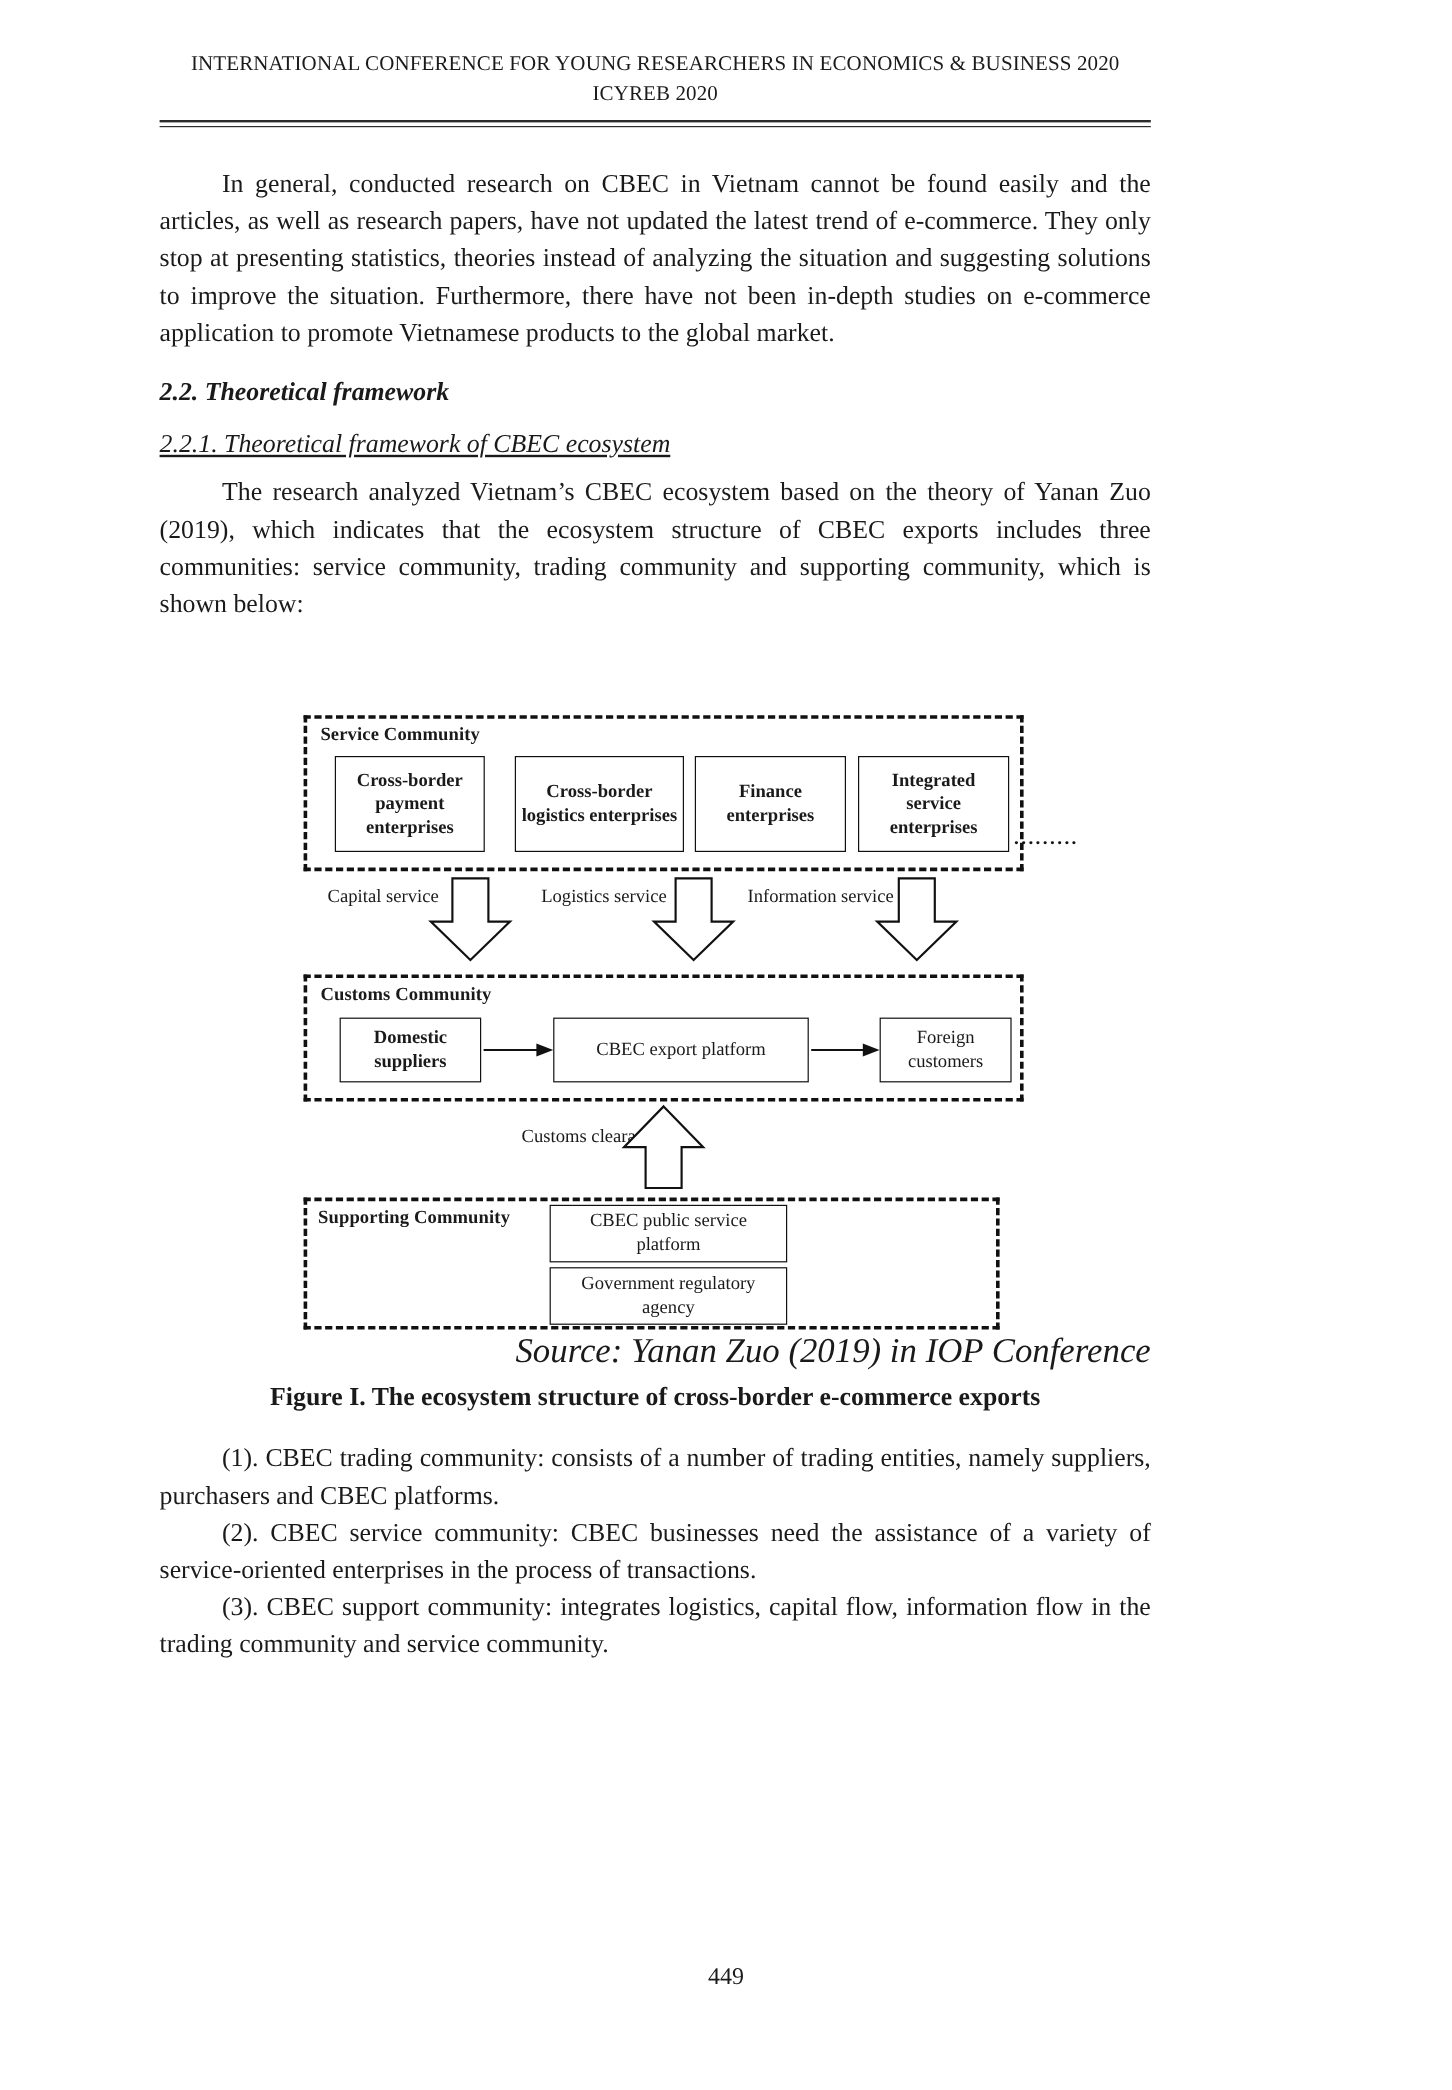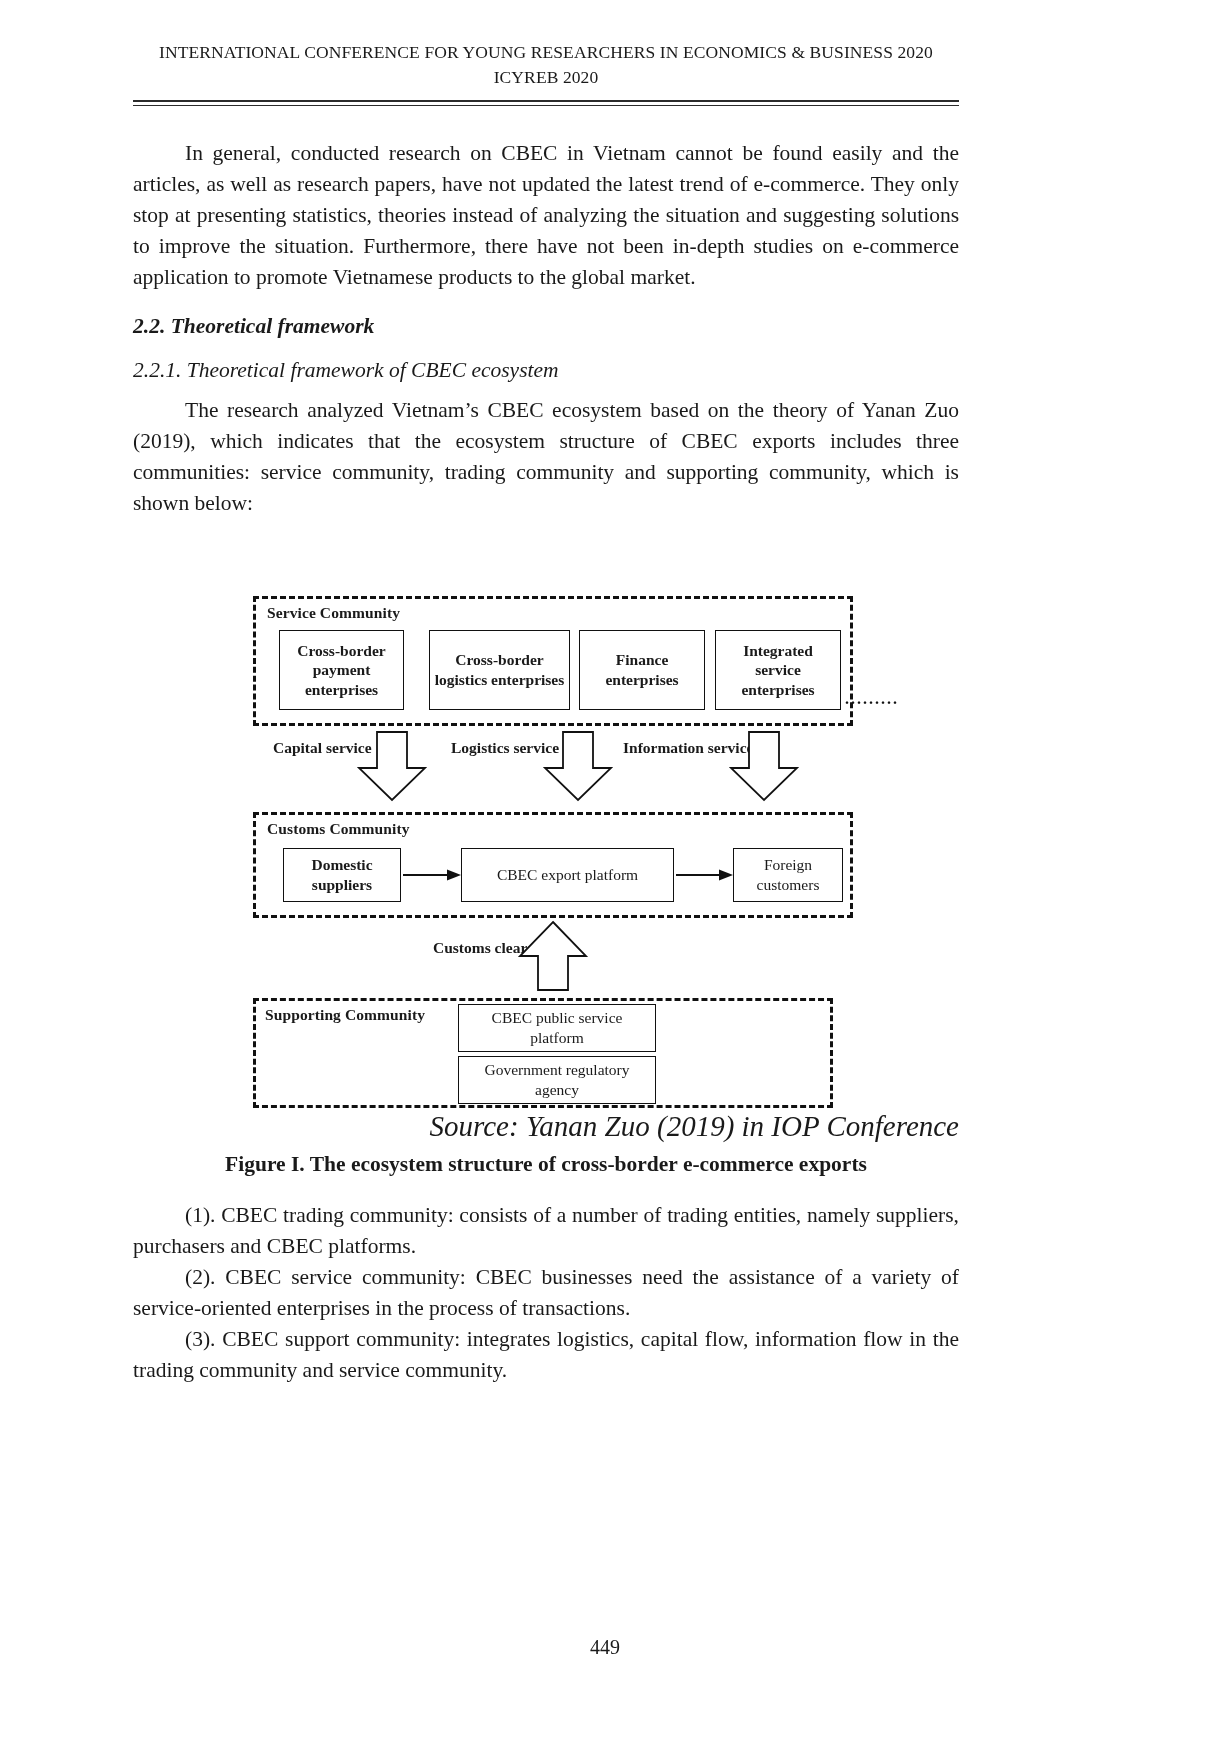--- a/index.html
+++ b/index.html
@@ -66,20 +66,21 @@
     margin: 21px 0 0 0;
     font-size: 21.5px;
     font-weight: bold;
     font-style: italic;
   }
   h4.subsec {
     margin: 19px 0 12px 0;
     font-size: 21.5px;
     font-weight: normal;
     font-style: italic;
+    text-decoration: underline;
   }
 
   
   .figure-wrap {
     position: absolute;
     left: 133px;
     top: 586px;
     width: 826px;
   }
   .diagram {
@@ -111,22 +112,22 @@
     justify-content: center;
     text-align: center;
     font-size: 15.5px;
     line-height: 1.26;
     padding: 2px 4px;
   }
   .node.bold { font-weight: bold; }
   .arrow-label {
     position: absolute;
     font-size: 15.5px;
-    font-weight: bold;
-    text-align: left;
+    font-weight: normal;
+    text-align: center;
     line-height: 1.25;
     white-space: nowrap;
   }
   .ellipsis-dots {
     position: absolute;
     font-size: 16px;
     letter-spacing: 2px;
     font-weight: bold;
     color: #111;
   }

